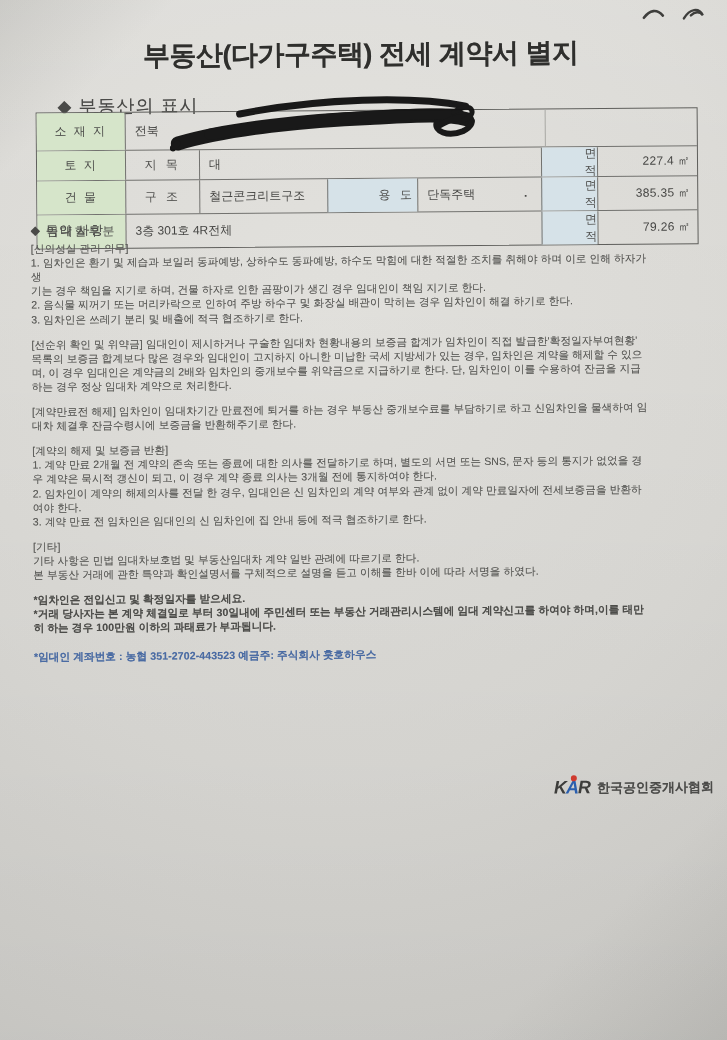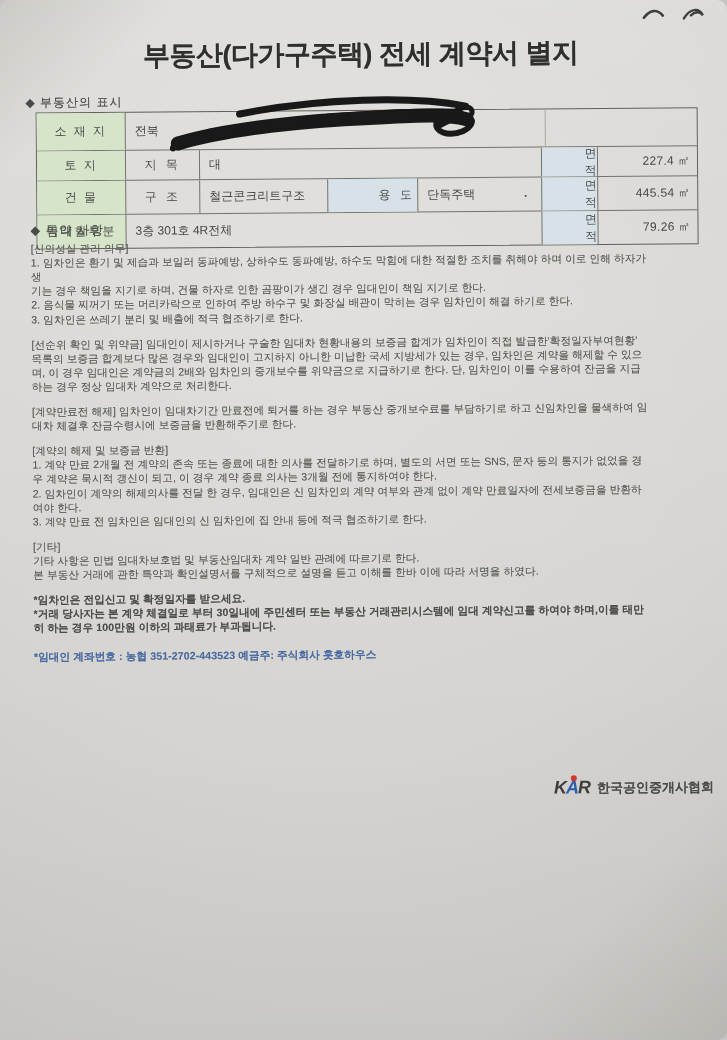--- a/index.html
+++ b/index.html
@@ -4,39 +4,38 @@
 <style>
   html,body{margin:0;padding:0;}
   body{
     width:727px;height:1040px;overflow:hidden;
     background:#c6c5c2;
     font-family:"Liberation Sans","DejaVu Sans",sans-serif;
   }
   .photo{
     position:relative;width:727px;height:1040px;overflow:hidden;
     background:radial-gradient(ellipse 130% 95% at 45% 32%, #e2e1dd 0%, #dbdad6 45%, #d2d1cd 75%, #c7c6c3 100%);
-    border-radius:10px;
   }
   .photo::before{
     content:"";position:absolute;inset:0;pointer-events:none;
     background:
       linear-gradient(135deg, rgba(120,120,115,0.18) 0%, rgba(120,120,115,0) 10%),
       linear-gradient(315deg, rgba(110,110,105,0.15) 0%, rgba(110,110,105,0) 14%),
       linear-gradient(180deg, rgba(255,255,255,0.10) 0%, rgba(0,0,0,0) 20%, rgba(0,0,0,0.05) 100%);
   }
   .content{position:absolute;inset:0;transform:rotate(-0.45deg);transform-origin:50% 40%;}
 
   .title{
     position:absolute;top:36px;left:0;width:100%;text-align:center;
     font-size:27px;font-weight:bold;color:#2f2f2d;letter-spacing:-0.5px;
     text-shadow:0 0 0.6px rgba(47,47,45,0.55);
   }
   .sec-heading{
-    position:absolute;top:92px;left:28px;
-    font-size:12px;color:#4a4a48;letter-spacing:1px;
+    position:absolute;top:92px;left:60px;
+    font-size:18px;color:#4a4a48;letter-spacing:1px;
     text-shadow:0 0 0.5px rgba(74,74,72,0.5);
   }
 
   
   .ptable{
     position:absolute;top:110px;left:38px;width:662px;
     border:1.3px solid #5f5f5c;box-sizing:border-box;
     font-size:12px;color:#454543;
   }
   .trow{display:flex;border-top:1px solid #72726f;}
@@ -110,21 +109,21 @@
       <div class="trow r3">
         <div class="cell lab w-label">건  물</div>
         <div class="cell sublab w-sub">구 조</div>
         <div class="cell val w-struct">철근콘크리트구조</div>
         <div class="cell sublab bluelab w-use">용 도</div>
         <div class="cell val flex1">
           <span>단독주택</span>
           <span class="use-dot">.</span>
         </div>
         <div class="cell sublab bluelab w-arealab">면 적</div>
-        <div class="cell area-val w-areaval">445.54 ㎡</div>
+        <div class="cell area-val w-areaval">385.35 ㎡</div>
       </div>
       <div class="trow r4">
         <div class="cell lab w-label">임대할부분</div>
         <div class="cell val flex1">3층 301호 4R전체</div>
         <div class="cell sublab bluelab w-arealab">면 적</div>
         <div class="cell area-val w-areaval">79.26 ㎡</div>
       </div>
     </div>
 
     <svg class="redaction" viewBox="0 0 316 64">

